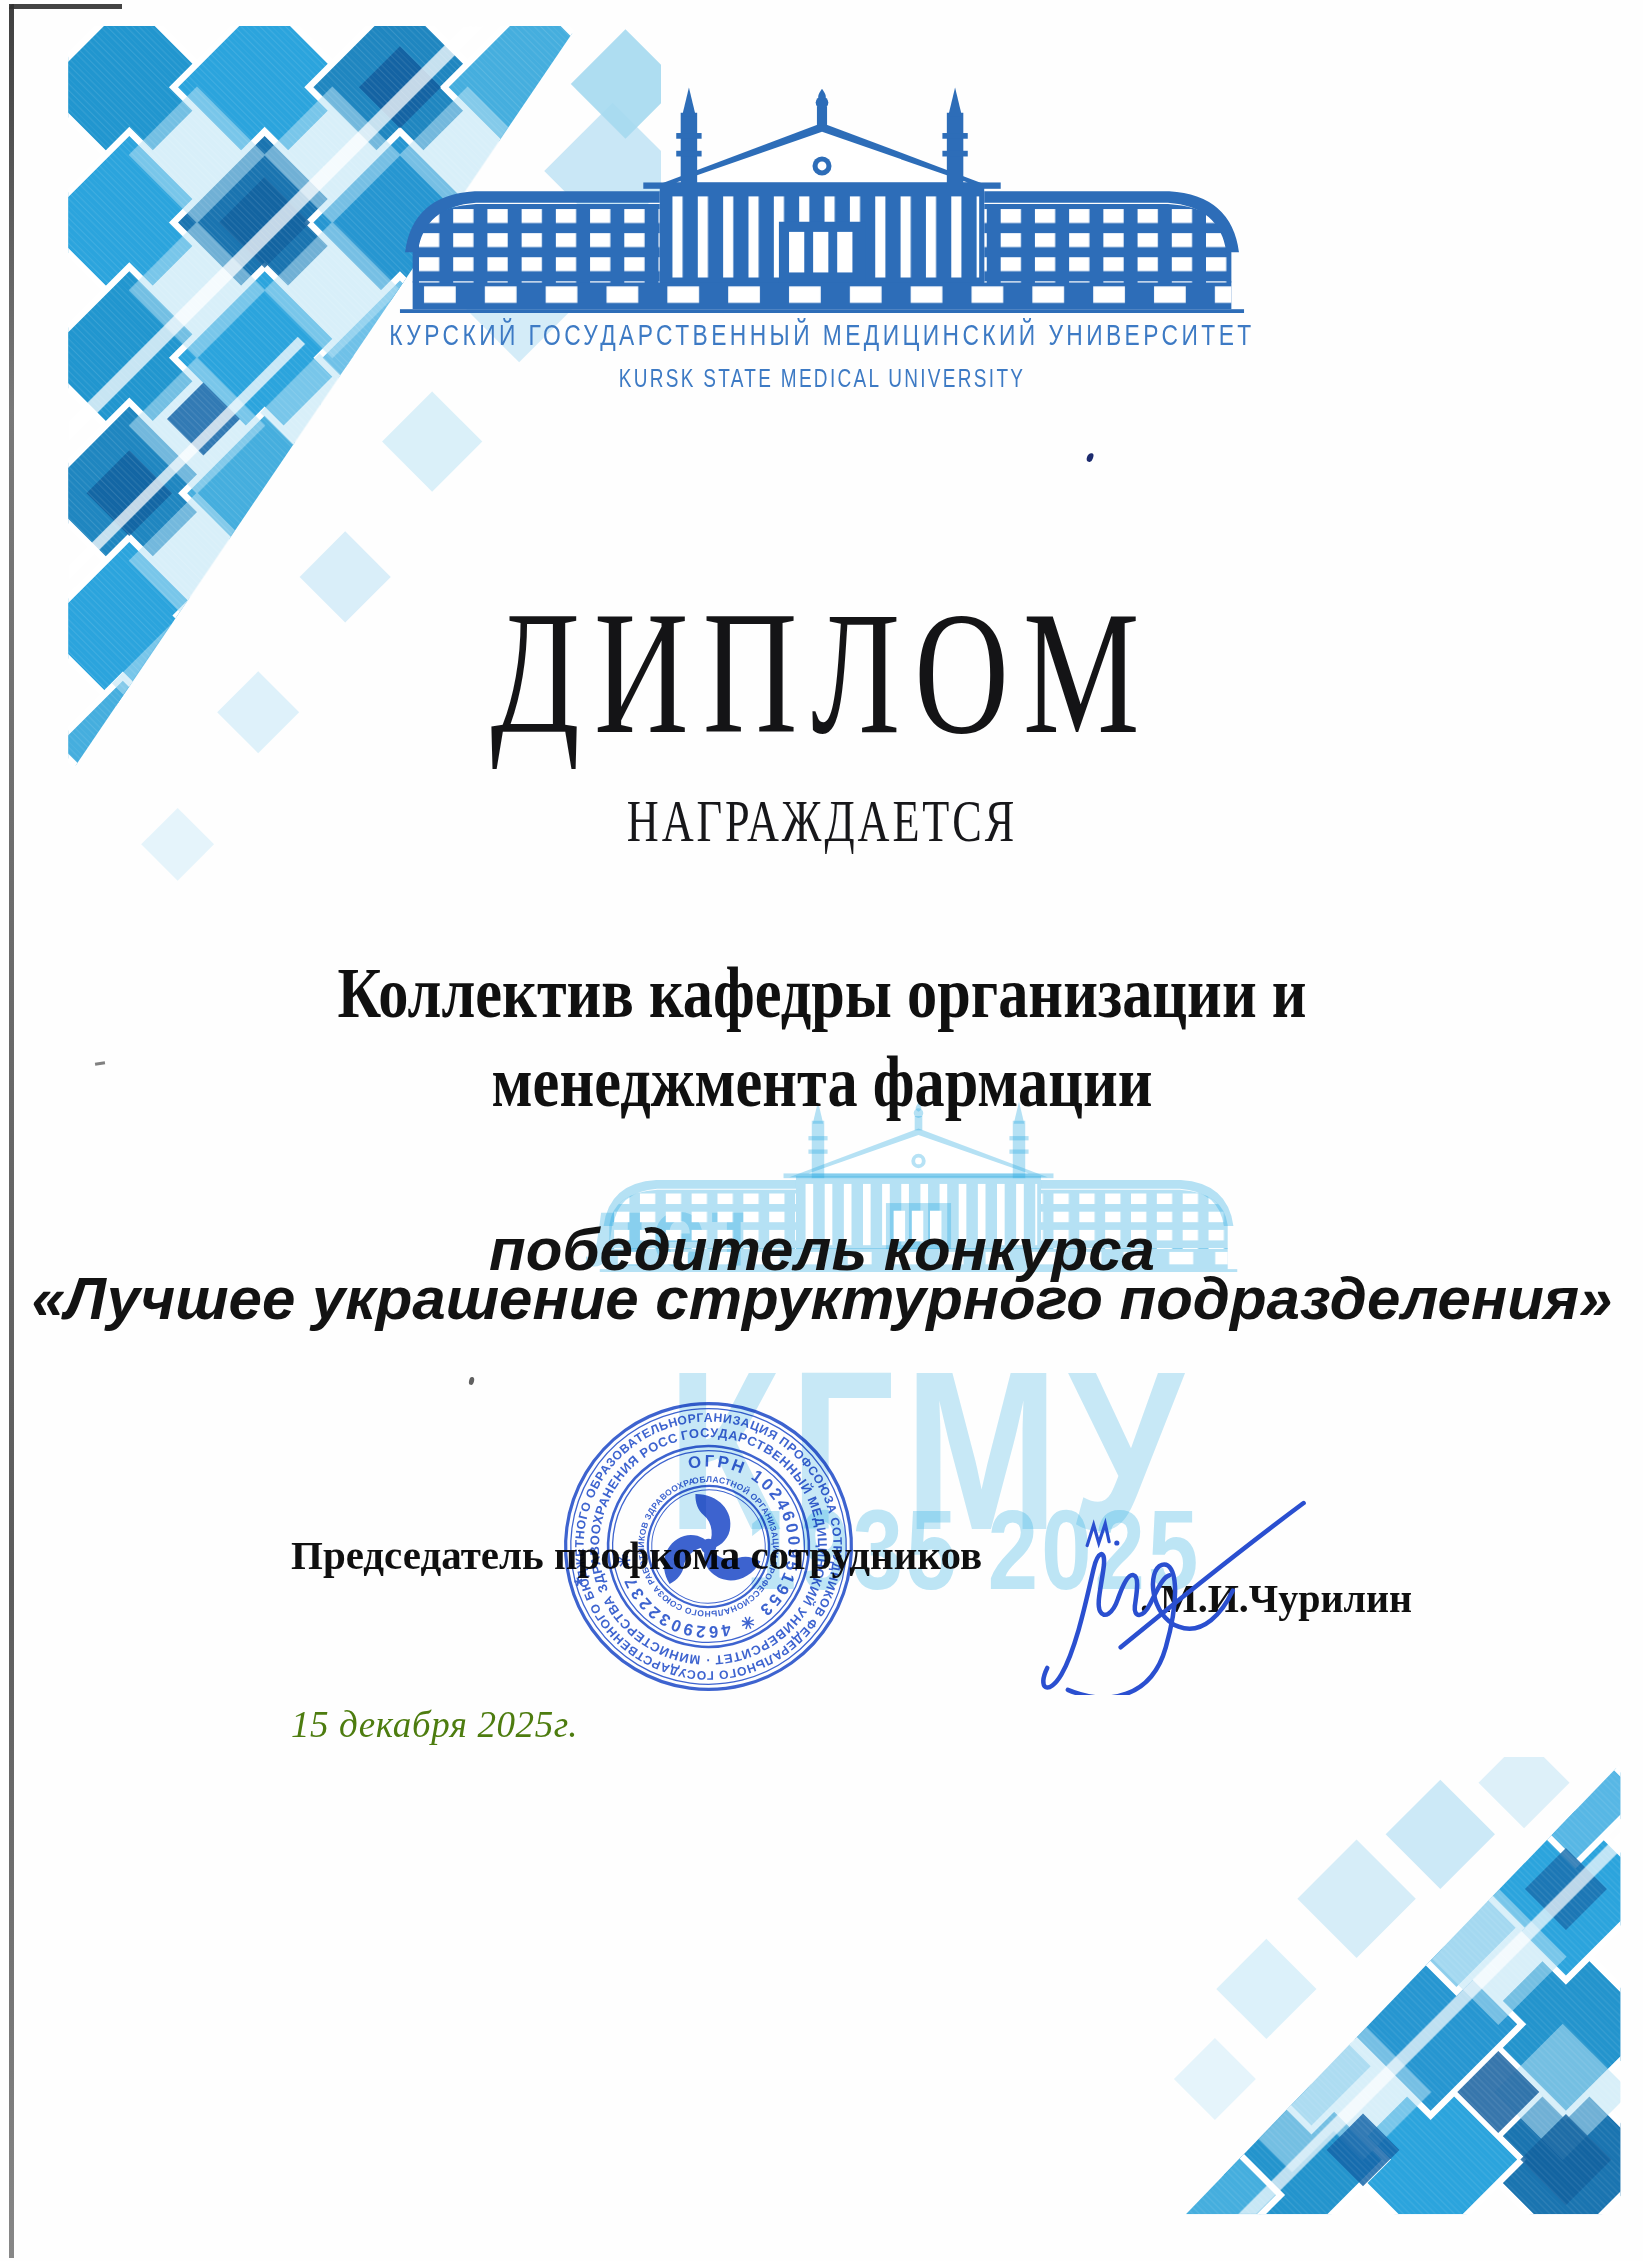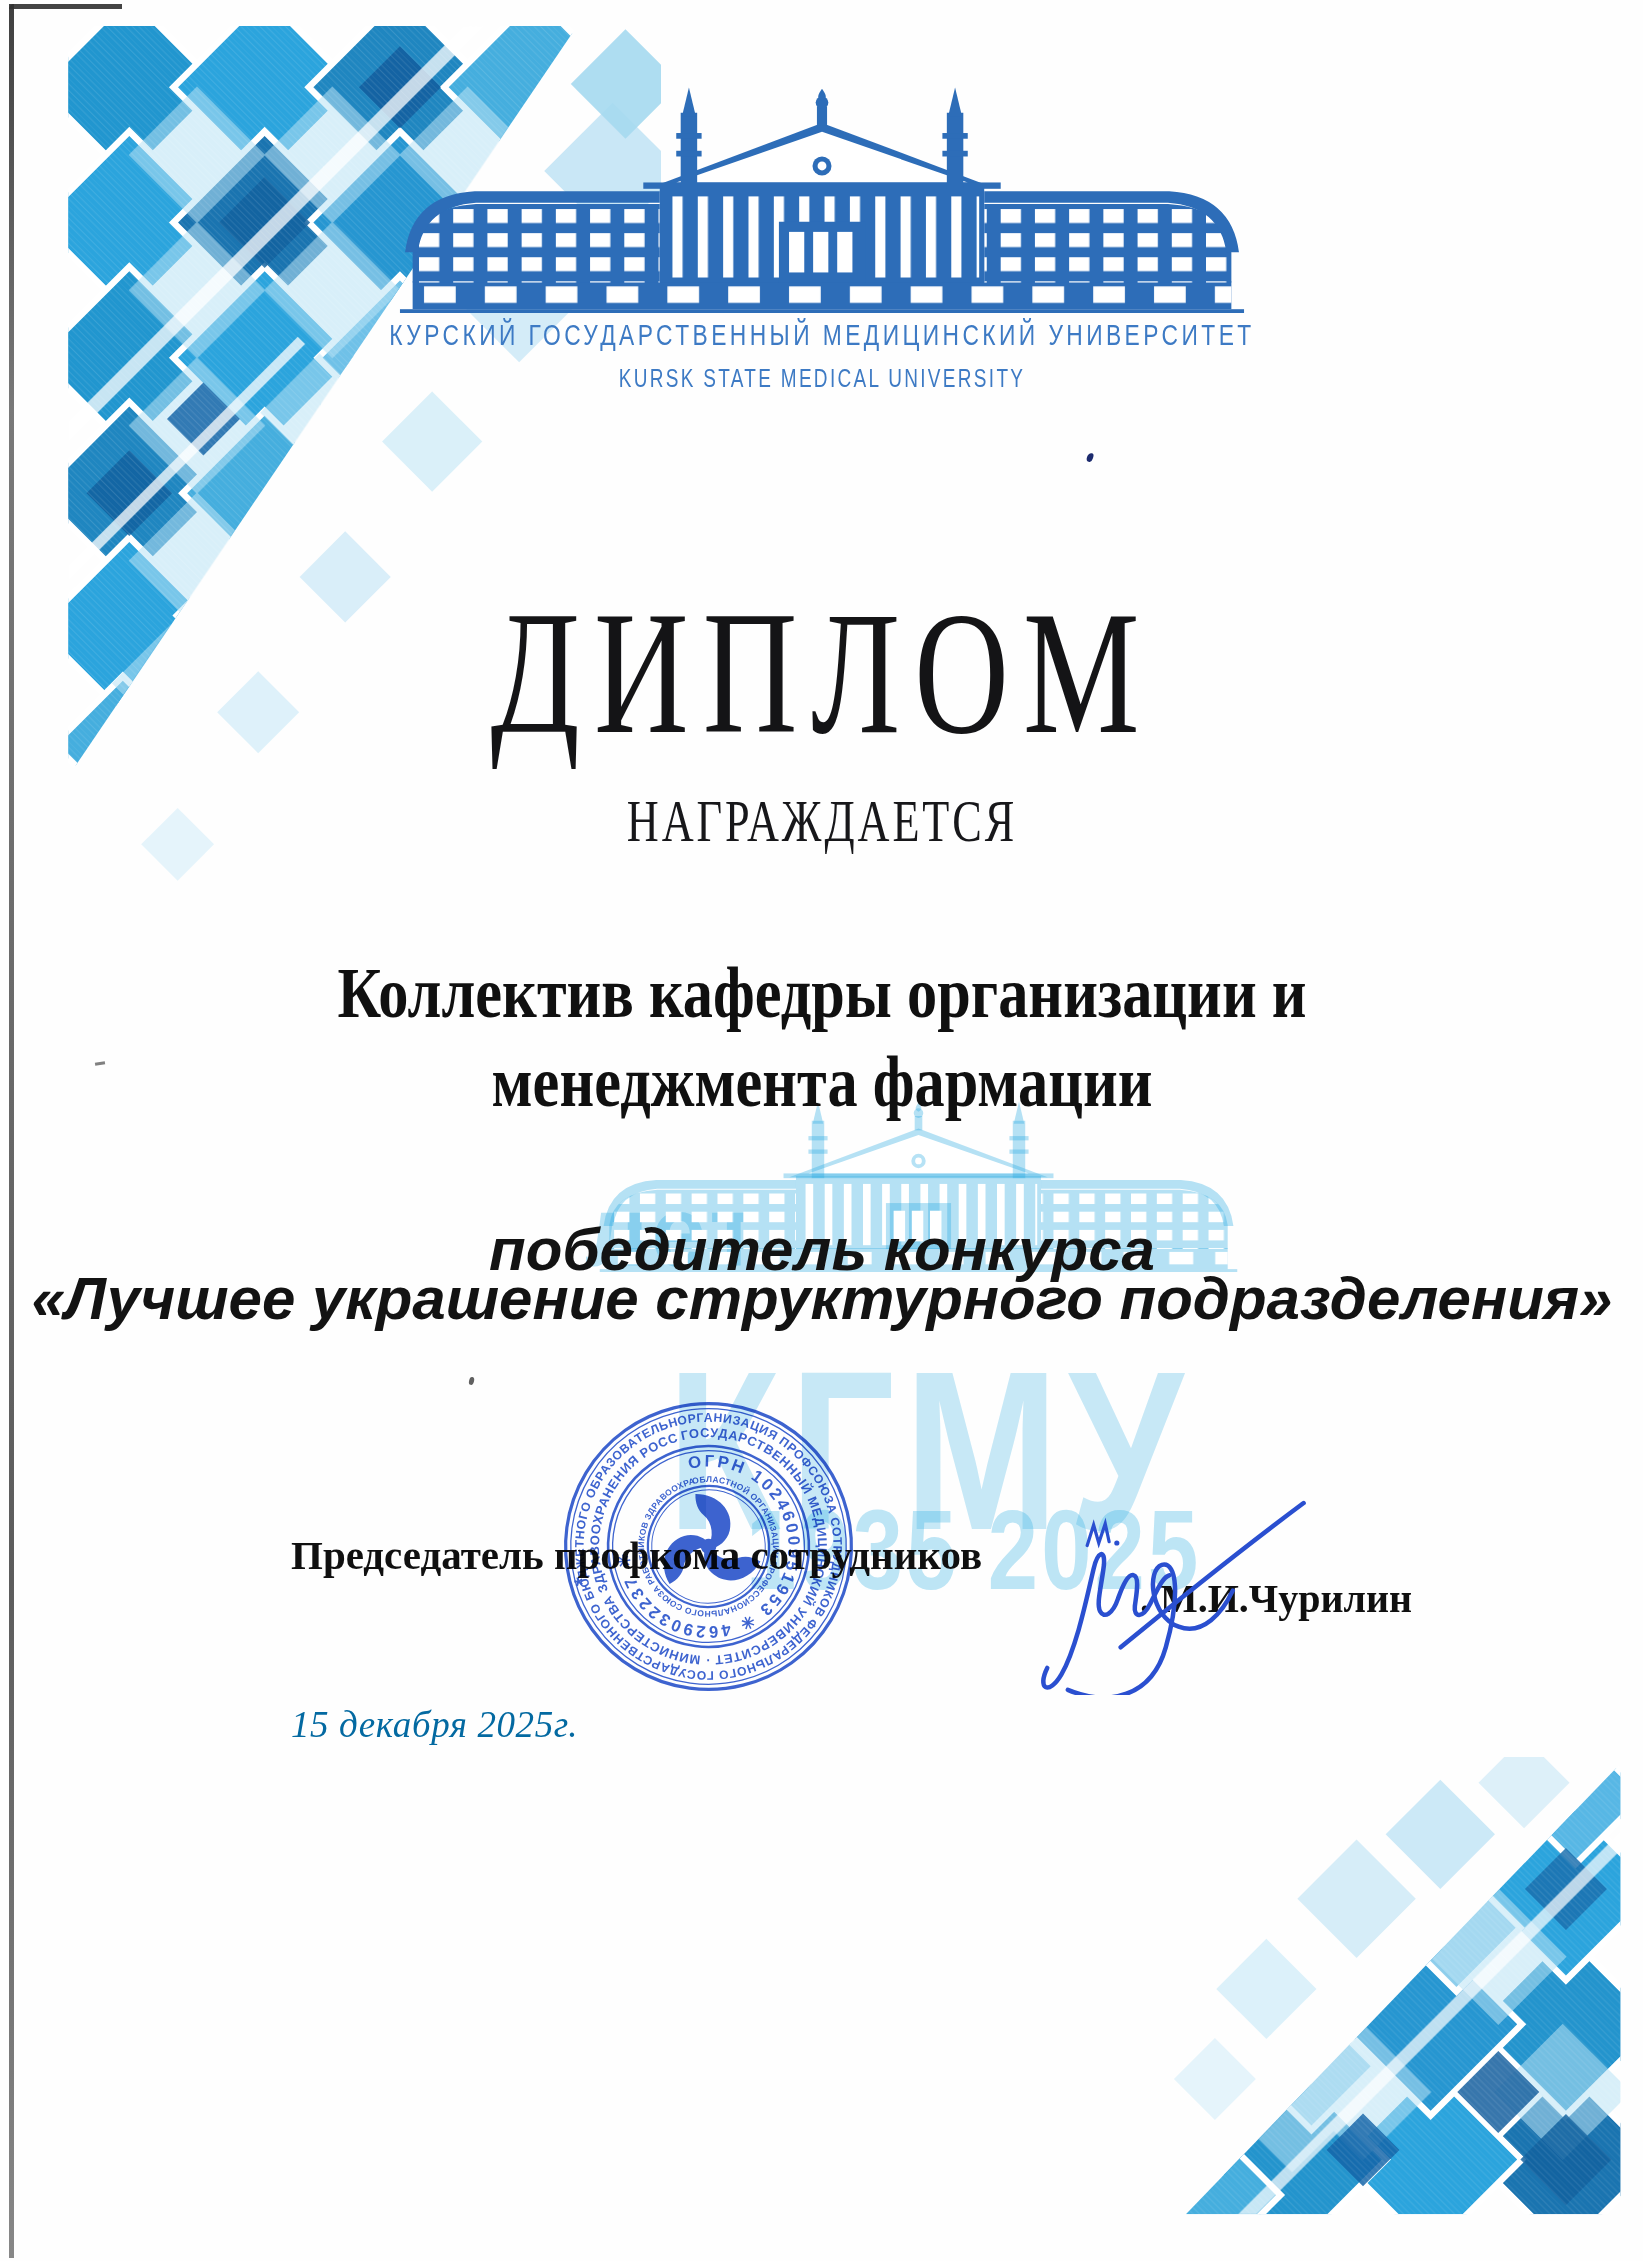--- a/index.html
+++ b/index.html
@@ -35,21 +35,21 @@
           font-size:60px;color:#131313;}
   .reason1{top:1220px;}
   .reason2{top:1269px;}
   .reason3{top:1374px;}
   .ucat{border-bottom:5.2px solid #1f1f1f;padding-bottom:9px;}
 
   
   .signer{left:291px;top:1526px;font-size:41px;font-weight:bold;line-height:1.45;color:#101010;
           white-space:nowrap;}
   .signer-name{left:1140px;top:1575px;font-size:40px;font-weight:bold;color:#101010;white-space:nowrap;}
-  .date{left:291px;top:1703px;font-size:37px;font-style:italic;letter-spacing:0.6px;color:#0369a1;white-space:nowrap;}
+  .date{left:291px;top:1703px;font-size:37px;font-style:italic;letter-spacing:0.6px;color:#4d7c0f;white-space:nowrap;}
 
   
   .wm{position:absolute;line-height:1;white-space:nowrap;font-family:"Liberation Sans",sans-serif;
       font-weight:bold;z-index:1;}
   .wm-90{left:529px;top:657px;font-size:632px;letter-spacing:-26px;color:rgba(41,171,226,.17);}
   .wm-let{left:585px;top:1181px;font-size:100px;letter-spacing:3.9px;color:rgba(41,171,226,.32);}
   .wm-kgmu{left:667px;top:1338px;font-size:226px;letter-spacing:11.6px;color:rgba(41,171,226,.26);
            transform:scaleX(.82);transform-origin:left top;}
   .wm-years{left:746px;top:1494px;font-size:113px;letter-spacing:3.9px;color:rgba(41,171,226,.30);
             transform:scaleX(.8);transform-origin:left top;}

